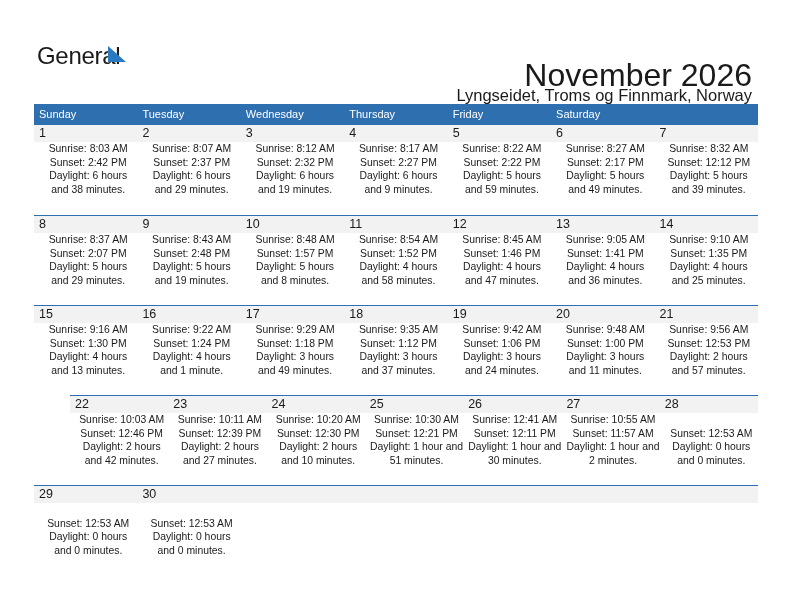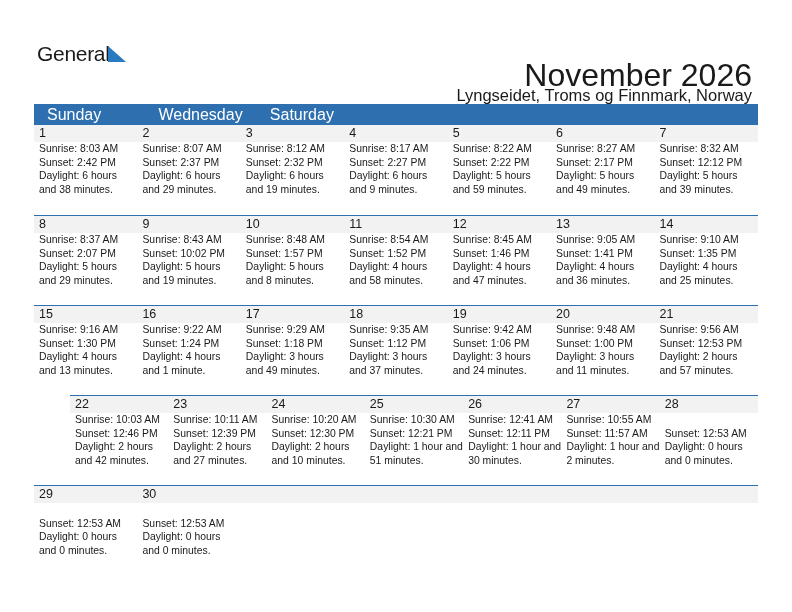--- a/index.html
+++ b/index.html
@@ -1,49 +1,52 @@
 <!DOCTYPE html>
 <html><head>
 <meta charset="utf-8">
 <style>
   html, body { margin:0; padding:0; background:#ffffff; }
   body { width:792px; height:612px; position:relative; overflow:hidden; font-family:"Liberation Sans", sans-serif; color:#222; }
   .logo { position:absolute; left:37px; top:42px; width:100px; height:40px; }
-  .logo .general { position:absolute; left:0; top:0; font-size:21px; color:#1a1a1a; letter-spacing:-0.3px; }
+  .logo .general { position:absolute; left:0; top:0; font-size:24px; color:#1a1a1a; letter-spacing:-0.3px; }
   .logo .blue { position:absolute; left:51px; top:17px; font-size:21px; color:#2a7ac2; letter-spacing:-0.3px;margin-top:48px; }
   .logo .tri { position:absolute; left:71px; top:4px; width:0; height:0; border-bottom:16px solid #2a7ac2; border-left:18px solid transparent; transform:scaleX(-1); }
   .title { position:absolute; right:40px; top:57px; font-size:32px; color:#1a1a1a; }
   .subtitle { position:absolute; right:40px; top:78px; font-size:16.5px; color:#1a1a1a;margin-top:8px; }
   .cal { position:absolute; left:34px; top:104px; width:724px; }
   .head { display:flex; background:#2e6fb0; height:21px; }
-  .head div { width:103.43px; color:#ffffff; font-size:16px; line-height:21px; padding-left:5px; box-sizing:border-box;margin-left:8px; }
+  .head div { width:103.43px; color:#ffffff; font-size:11px; line-height:21px; padding-left:5px; box-sizing:border-box; }
   .week { height:90px; border-top:1.5px solid #2e6fb0; box-sizing:border-box; }
   .week:first-of-type { border-top:none; }
   .cells { display:flex; }
   .cell { width:103.43px; box-sizing:border-box; }
   .date { background:#f2f2f2; height:17px; font-size:12.5px; line-height:17px; padding-left:5px; color:#1a1a1a; }
-  .info { padding-left:5px; font-size:10.4px; line-height:13.5px; color:#1a1a1a; white-space:nowrap; }
+  .info { padding-left:5px; font-size:10.4px; line-height:13.5px; color:#1a1a1a; white-space:nowrap;text-align:center; }
   .blank-line { height:13.5px; }
 </style>
 </head>
 <body>
 
 <div class="logo">
   <span class="general">General</span>
   <span class="tri"></span>
   <span class="blue">Blue</span>
 </div>
 
 <div class="title">November 2026</div>
 <div class="subtitle">Lyngseidet, Troms og Finnmark, Norway</div>
 
 <div class="cal">
   <div class="head">
     <div>Sunday</div>
+    <div>Tuesday</div>
     <div>Wednesday</div>
+    <div>Thursday</div>
+    <div>Friday</div>
     <div>Saturday</div>
   </div>
   <div id="weeks">
       <div class="week">
         <div class="cells">
           <div class="cell">
             <div class="date">1</div>
             <div class="info">
               <div class="blank-line">Sunrise: 8:03 AM</div>
               <div class="blank-line">Sunset: 2:42 PM</div>
@@ -115,21 +118,21 @@
               <div class="blank-line">Sunrise: 8:37 AM</div>
               <div class="blank-line">Sunset: 2:07 PM</div>
               <div class="blank-line">Daylight: 5 hours</div>
               <div class="blank-line">and 29 minutes.</div>
             </div>
           </div>
           <div class="cell">
             <div class="date">9</div>
             <div class="info">
               <div class="blank-line">Sunrise: 8:43 AM</div>
-              <div class="blank-line">Sunset: 10:02 PM</div>
+              <div class="blank-line">Sunset: 2:48 PM</div>
               <div class="blank-line">Daylight: 5 hours</div>
               <div class="blank-line">and 19 minutes.</div>
             </div>
           </div>
           <div class="cell">
             <div class="date">10</div>
             <div class="info">
               <div class="blank-line">Sunrise: 8:48 AM</div>
               <div class="blank-line">Sunset: 1:57 PM</div>
               <div class="blank-line">Daylight: 5 hours</div>

